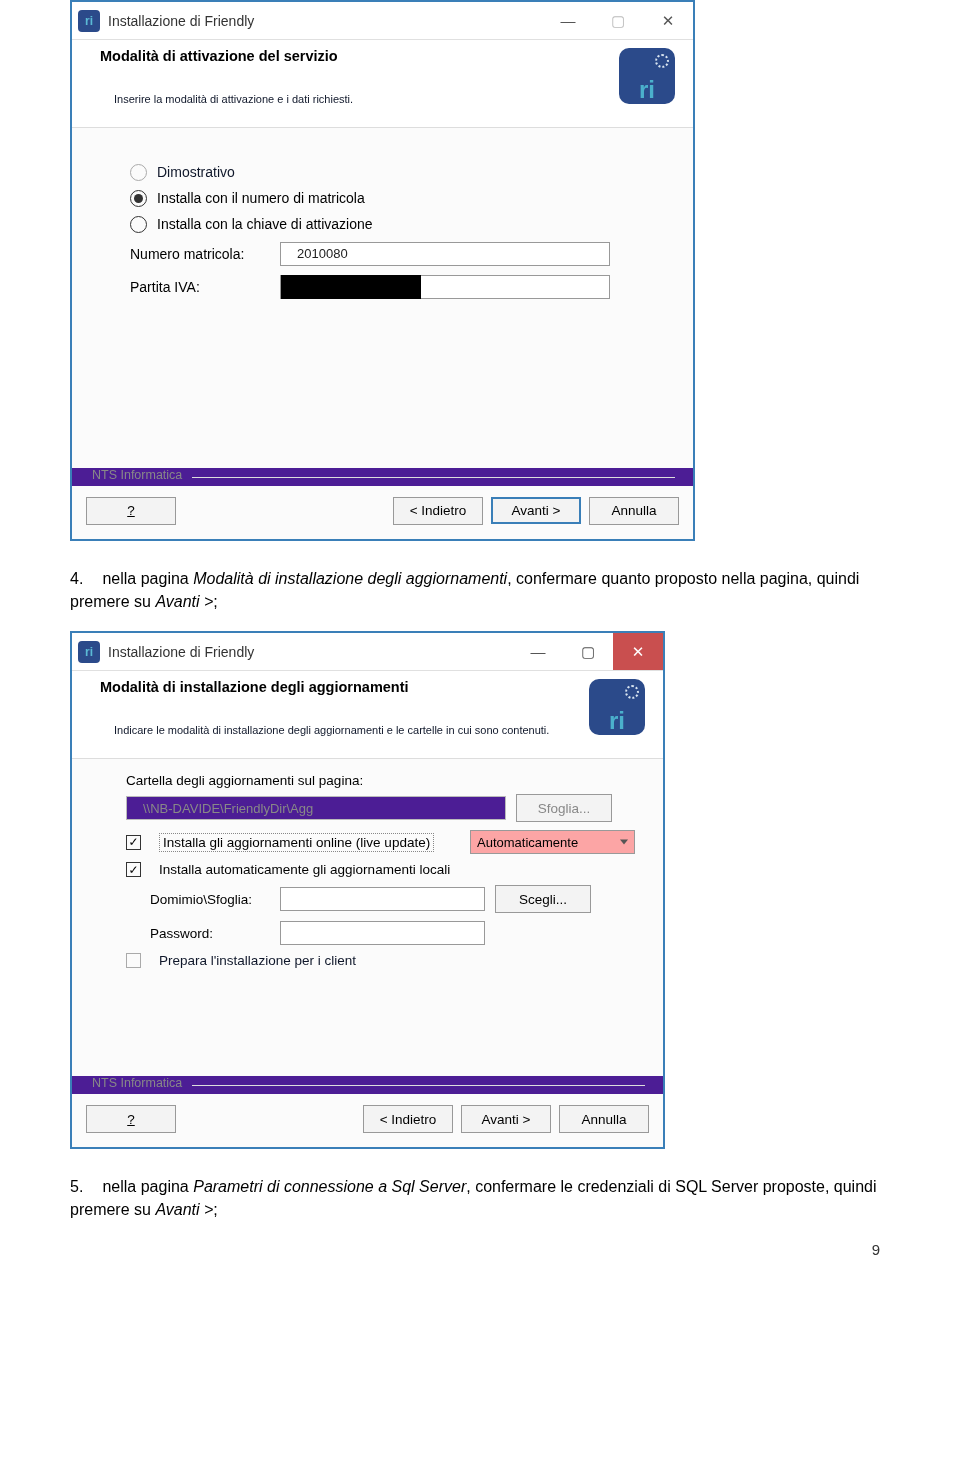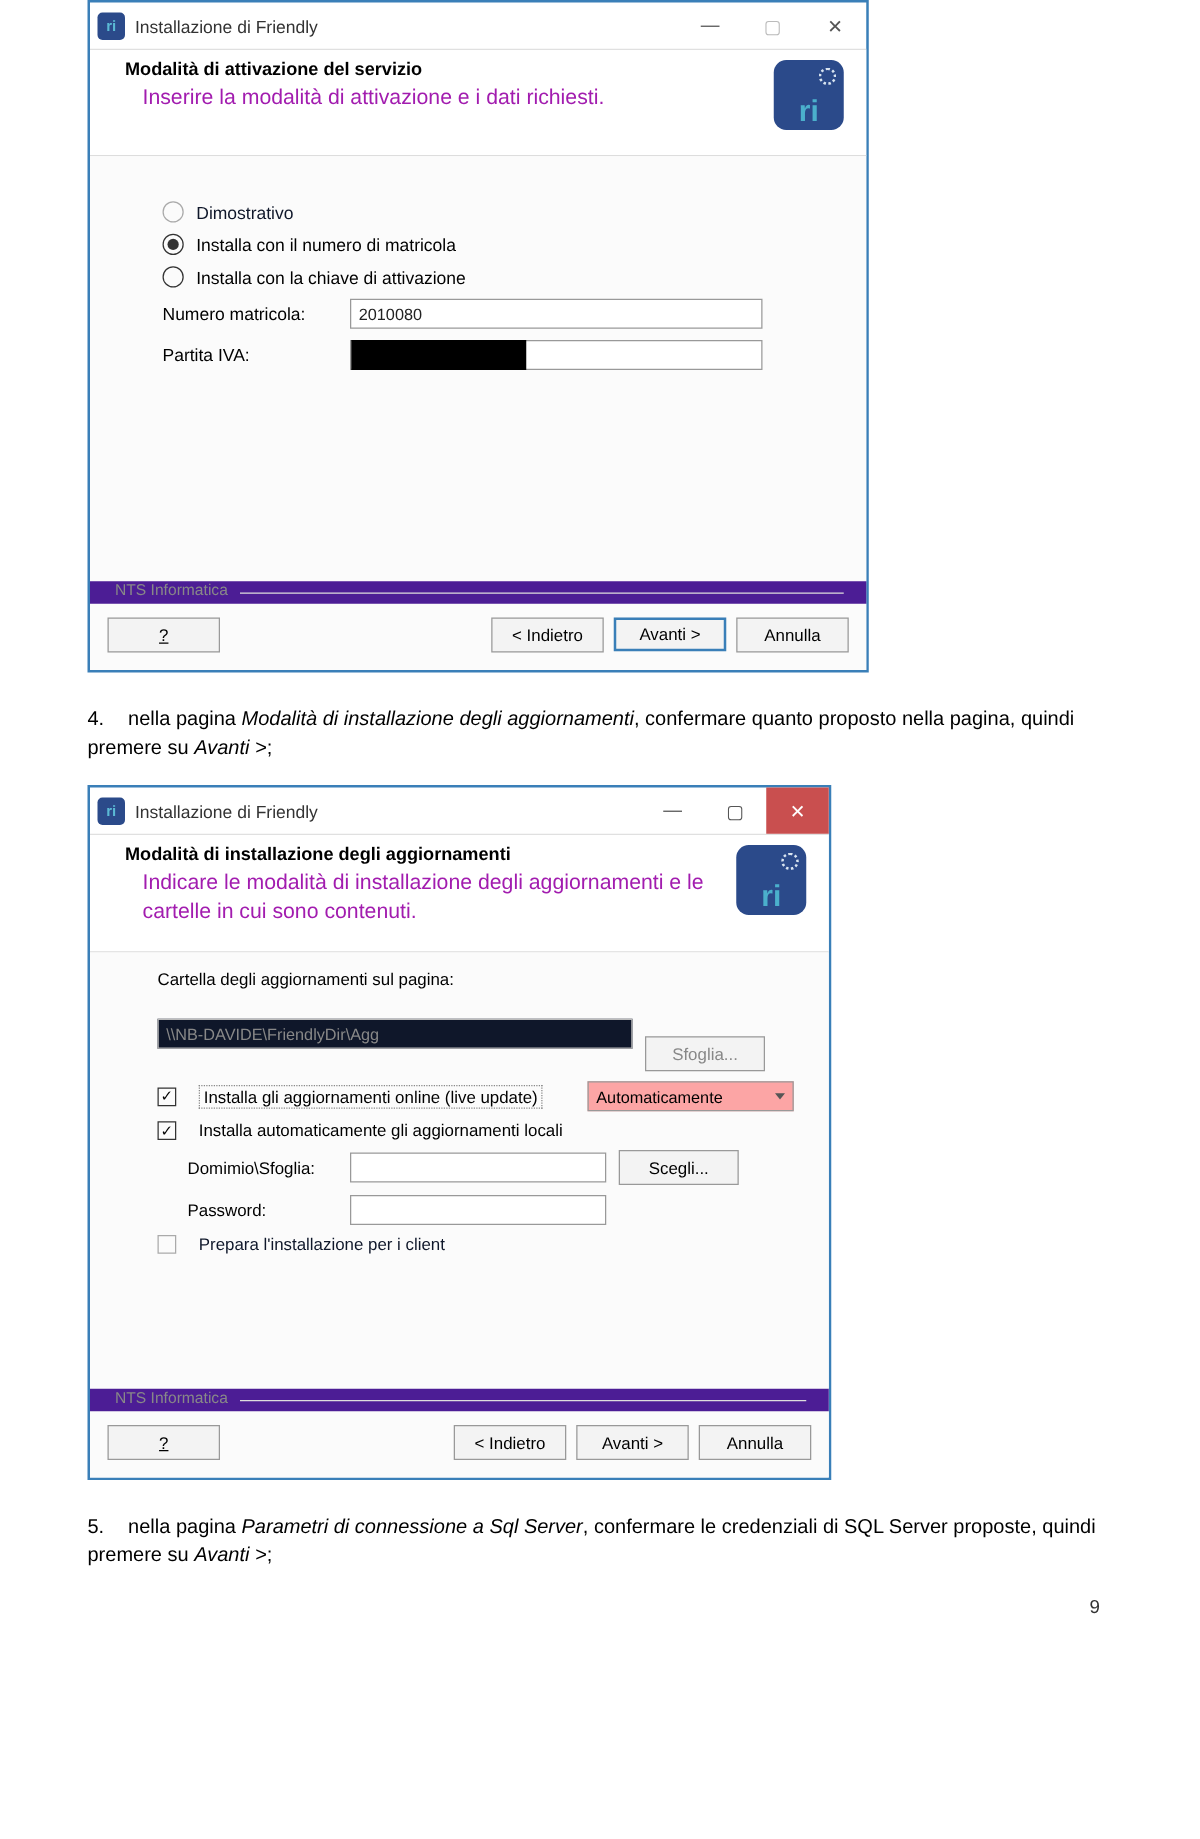--- a/index.html
+++ b/index.html
@@ -54,21 +54,21 @@
   .banner {
     display: flex;
     justify-content: space-between;
     align-items: flex-start;
     padding: 8px 18px 20px 28px;
     background: #fff;
     border-bottom: 1px solid #ddd;
   }
   .banner-texts { flex: 1; padding-right: 10px; }
   .banner-title { font-weight: bold; font-size: 14.5px; margin-bottom: 3px; }
-  .banner-sub { font-size: 17px; color: #a21caf; padding-left: 14px; line-height: 1.35; }
+  .banner-sub { font-size: 11px; color: #0f172a; padding-left: 14px; line-height: 1.35; margin-top: 28px; }
   .logo-box {
     width: 56px; height: 56px;
     border-radius: 10px;
     background: #2b4a8a;
     display: flex; align-items: flex-end; justify-content: center;
     position: relative;
     color: #4bb0cc;
     font-weight: bold;
     font-size: 24px;
   }
@@ -117,26 +117,26 @@
   .label-disabled { color: #0f172a; }
   .field-row {
     display: flex; align-items: center;
     margin: 4px 0 9px 30px;
     font-size: 14px;
   }
   .field-row .lbl { width: 150px; }
   .textbox {
     border: 1px solid #999;
     height: 24px;
-    padding: 0 6px;
+    padding: 0 16px;
     font-size: 13px;
     background: #fff;
     color: #222;
   }
-  .textbox.disabled { background: #0f172a; color: #888; border-color: #bbb; }
+  .textbox.disabled { background: #4c1d95; color: #888; border-color: #bbb; }
   .w330 { width: 330px; }
   .w205 { width: 205px; }
   .blackout {
     background: #000;
     width: 140px;
     height: 24px;
     display: inline-block;
   }
   .select {
     border: 1px solid #999;
@@ -306,21 +306,21 @@
       <div class="banner-texts">
         <div class="banner-title">Modalità di installazione degli aggiornamenti</div>
         <div class="banner-sub">Indicare le modalità di installazione degli aggiornamenti e le cartelle in cui sono contenuti.</div>
       </div>
       <div class="logo-box"><div class="gear"></div>ri</div>
     </div>
     <div class="body-pane" style="padding-top:12px;">
       <div class="d2-label">Cartella degli aggiornamenti sul pagina:</div>
       <div class="d2-row">
         <span class="textbox disabled" style="width:380px;display:inline-flex;align-items:center;">\\NB-DAVIDE\FriendlyDir\Agg</span>
-        <div class="btn" style="min-width:96px;color:#888;margin-top:32px;">Sfoglia...</div>
+        <div class="btn" style="min-width:96px;color:#888;">Sfoglia...</div>
       </div>
       <div class="d2-row">
         <span class="chk">✓</span>
         <span class="dotted-box">Installa gli aggiornamenti online (live update)</span>
         <span style="flex:1"></span>
         <span class="select" style="width:165px;">Automaticamente</span>
       </div>
       <div class="d2-row">
         <span class="chk">✓</span>
         <span>Installa automaticamente gli aggiornamenti locali</span>

